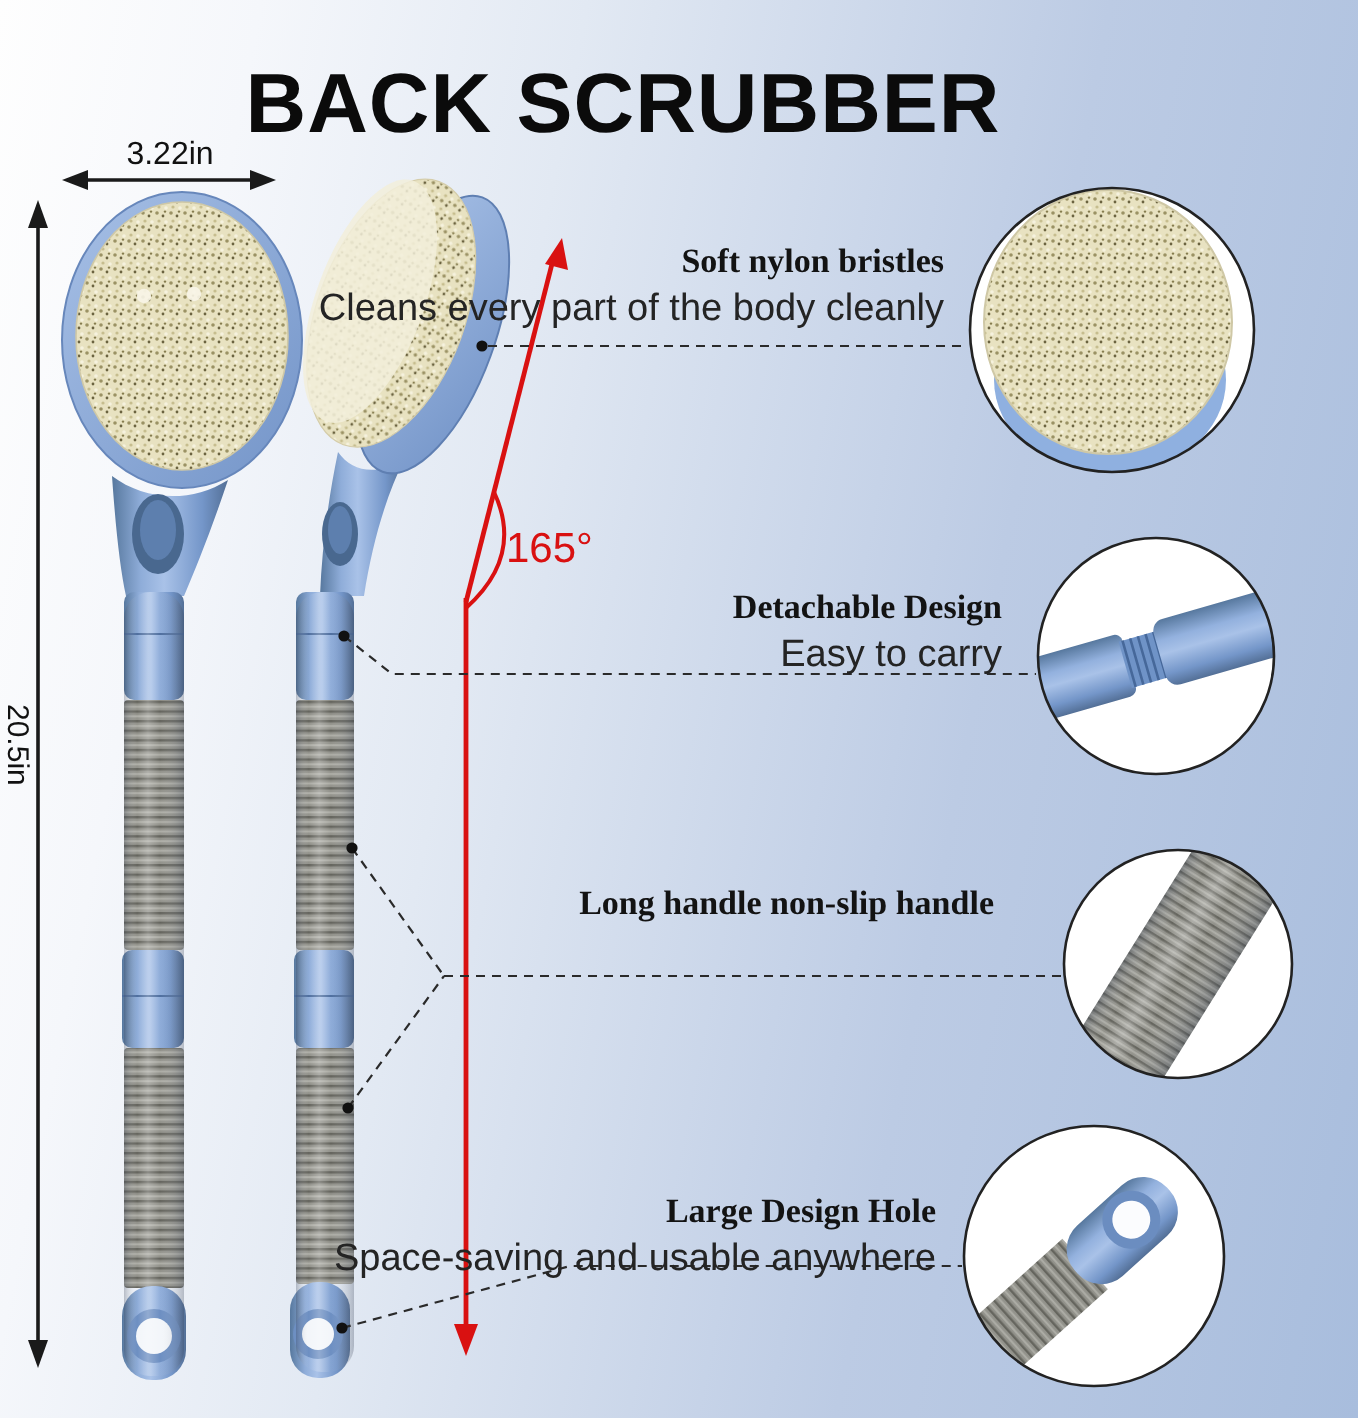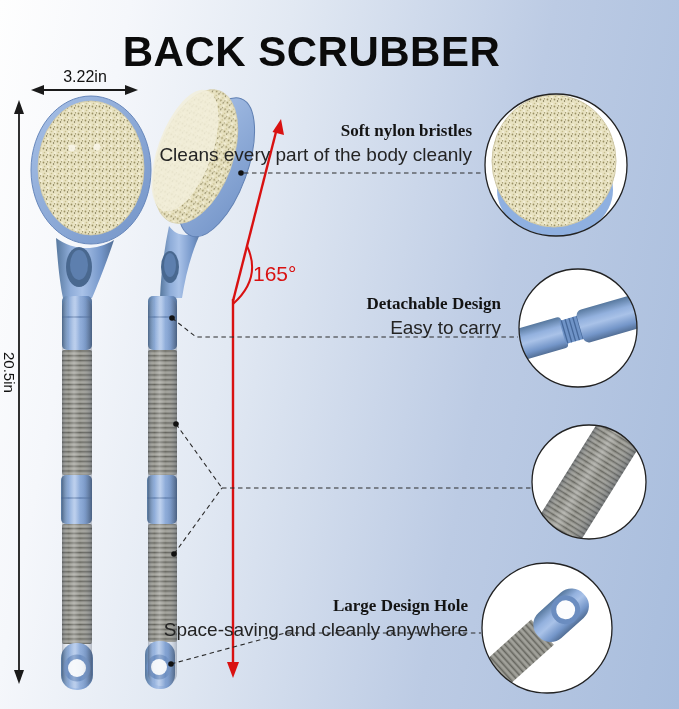--- a/index.html
+++ b/index.html
@@ -216,19 +216,20 @@
 
   <div class="feature f1">
     <div class="f-title">Soft nylon bristles</div>
     <div class="f-desc">Cleans every part of the body cleanly</div>
   </div>
   <div class="feature f2">
     <div class="f-title">Detachable Design</div>
     <div class="f-desc">Easy to carry</div>
   </div>
   <div class="feature f3">
+    <div class="f-title">Long handle non-slip handle</div>
   </div>
   <div class="feature f4">
     <div class="f-title">Large Design Hole</div>
-    <div class="f-desc">Space-saving and cleanly anywhere</div>
+    <div class="f-desc">Space-saving and usable anywhere</div>
   </div>
 
 </div>
 
 </body></html>

